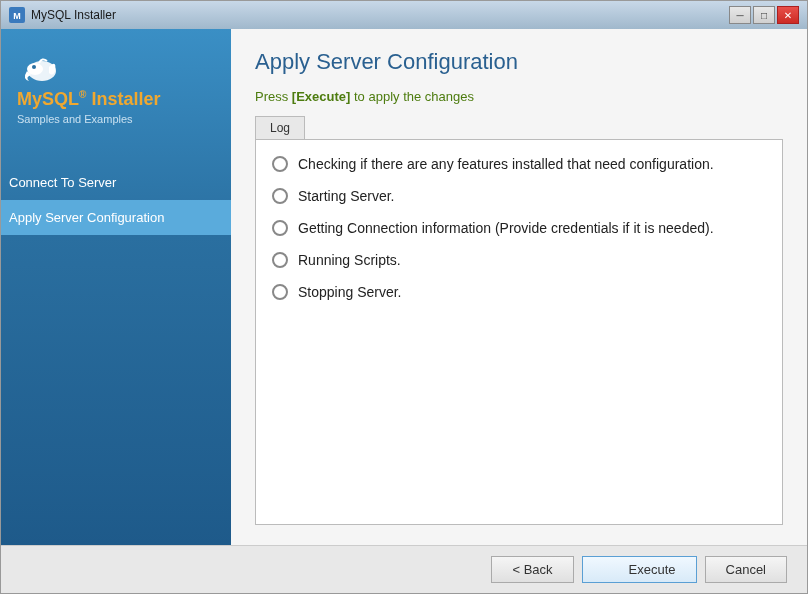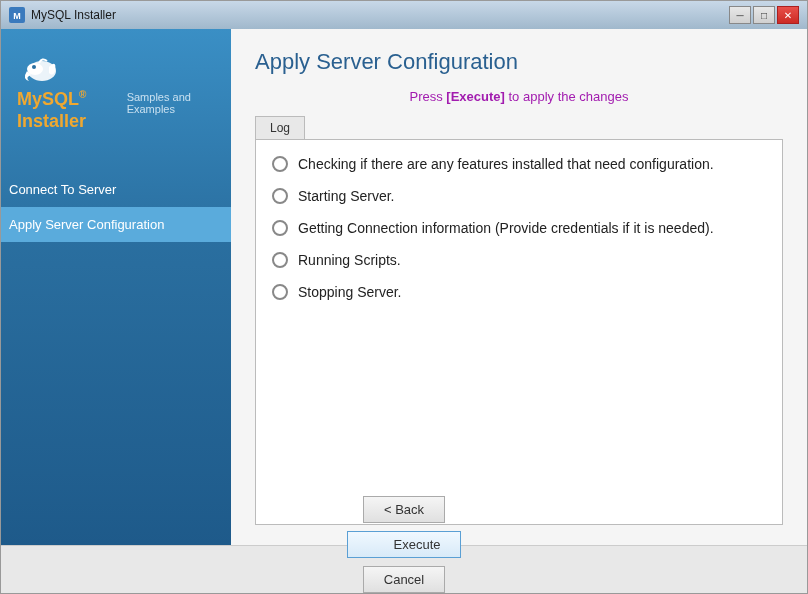--- a/index.html
+++ b/index.html
@@ -107,20 +107,21 @@
       align-items: flex-start;
     }
 
     .mysql-logo-dolphin {
       width: 50px;
       height: 40px;
     }
 
     .mysql-logo-text {
       display: flex;
+      flex-direction: column;
     }
 
     .mysql-title {
       color: white;
       font-size: 18px;
       font-weight: bold;
       line-height: 1.2;
     }
 
     .mysql-title span {
@@ -159,23 +160,22 @@
 
     .page-title {
       font-size: 22px;
       color: #2a6090;
       font-weight: normal;
       margin-bottom: 14px;
     }
 
     .instruction-text {
       font-size: 13px;
-      color: #a21caf;
+      color: #4d7c0f;
       margin-bottom: 12px;
-      text-align: center;
     }
 
     .instruction-text .execute-key {
       font-weight: bold;
     }
 
     .tab-container {
       flex: 1;
       display: flex;
       flex-direction: column;
@@ -234,21 +234,20 @@
     .footer {
       height: 48px;
       background: #e8e8e8;
       border-top: 1px solid #ccc;
       display: flex;
       align-items: center;
       justify-content: flex-end;
       padding: 0 20px;
       gap: 8px;
       flex-shrink: 0;
-      flex-direction: column;
     }
 
     .footer-btn {
       padding: 5px 20px;
       border: 1px solid #aaa;
       background: linear-gradient(to bottom, #f5f5f5, #e0e0e0);
       cursor: pointer;
       font-size: 13px;
       color: #333;
       min-width: 80px;

